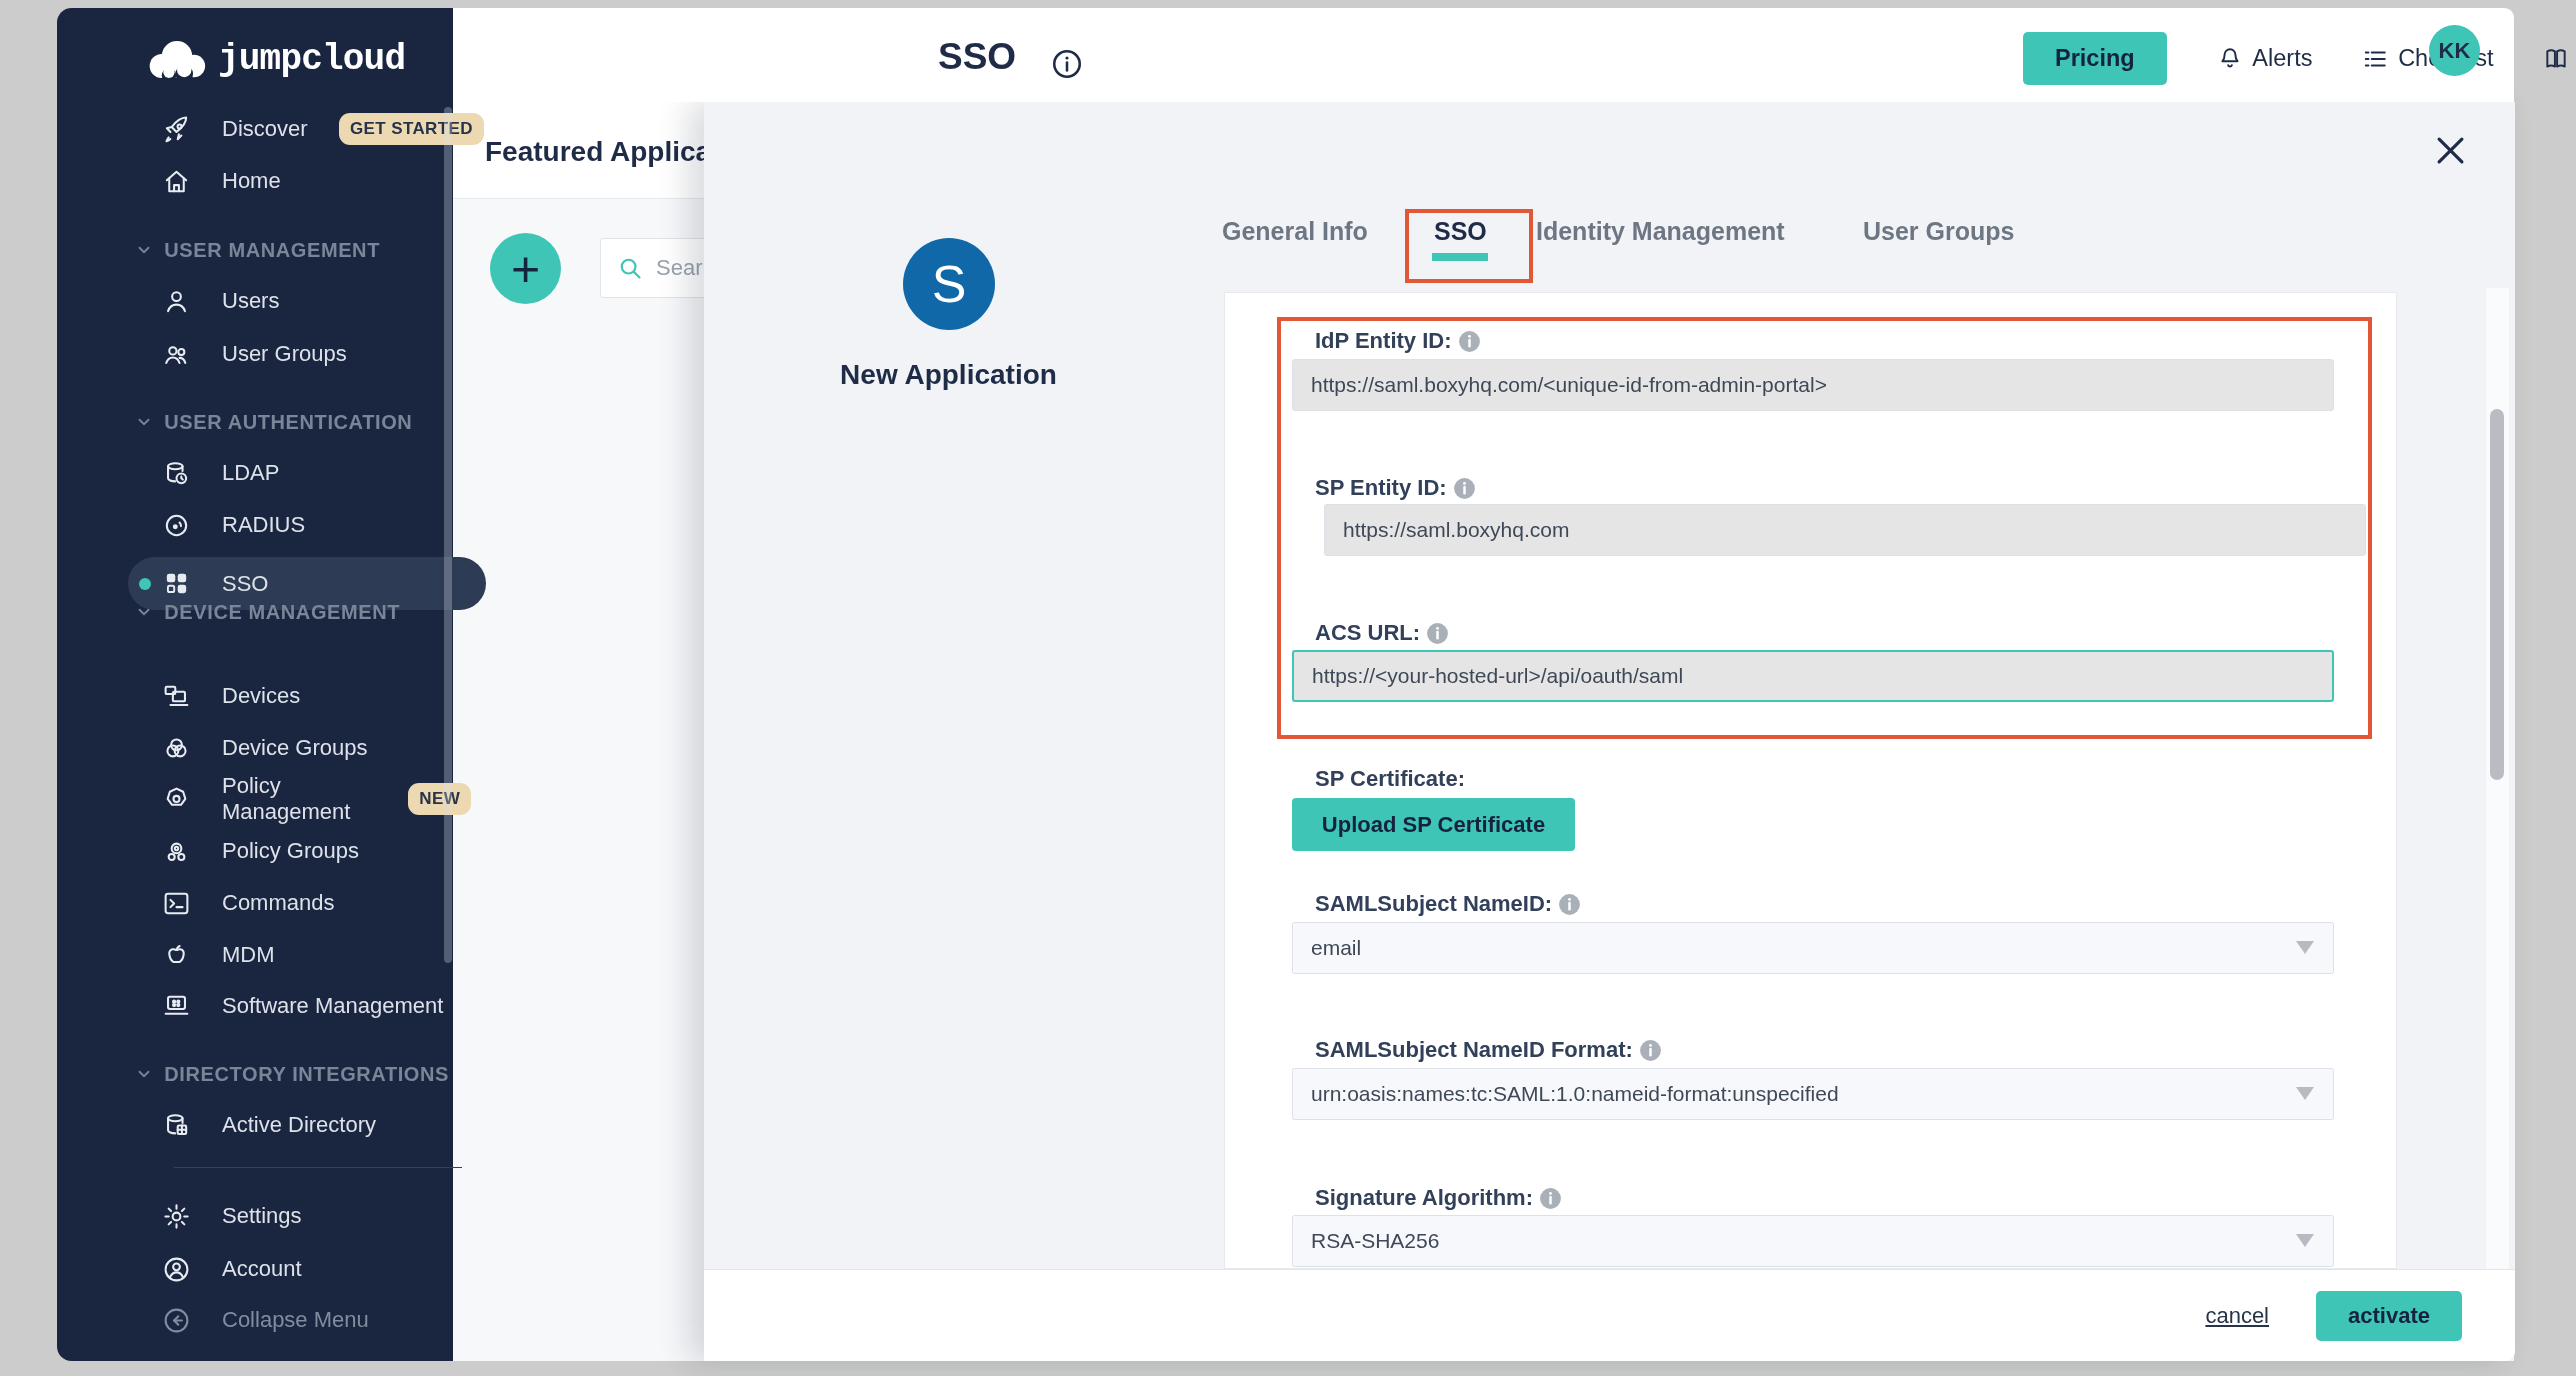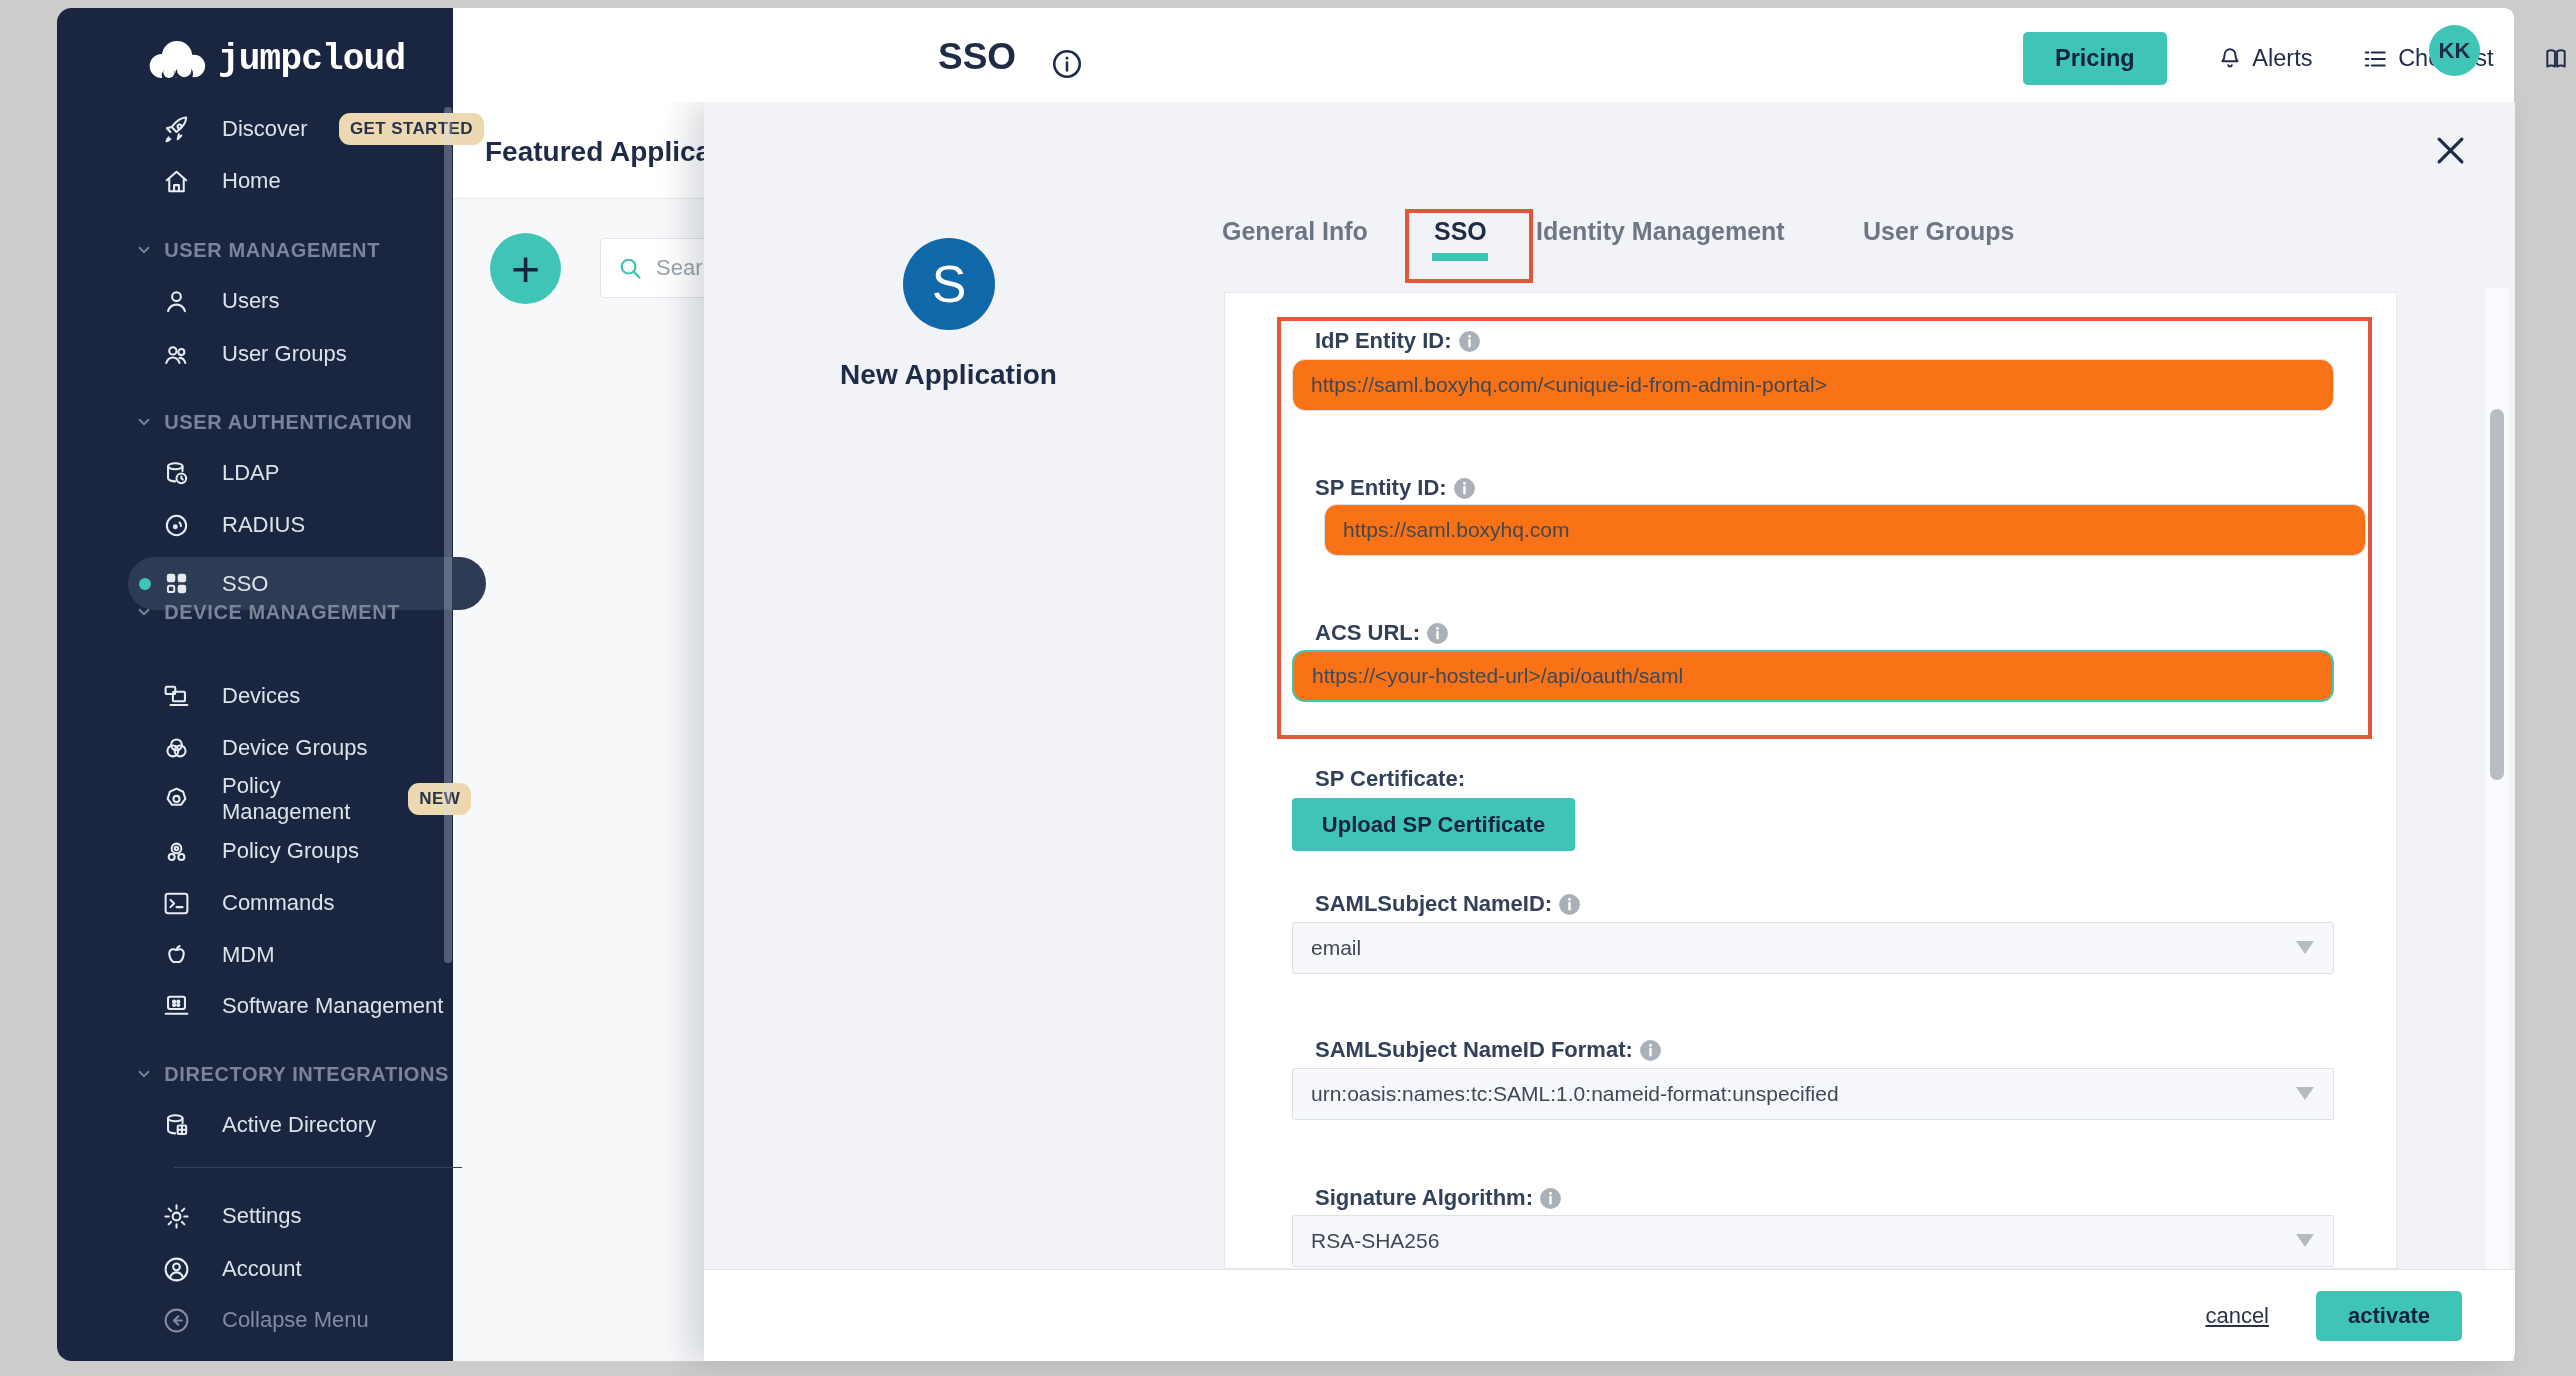--- a/index.html
+++ b/index.html
@@ -74,22 +74,22 @@
   .tab-annotation { position:absolute; left:701px; top:107px; width:128px; height:74px;
     border:4px solid #e25836; pointer-events:none; }
 
   .form-panel { position:absolute; left:520px; top:190px; width:1173px; height:977px; background:#ffffff;
     border:0.8px solid #e6e9ed; }
   .field-annotation { position:absolute; left:52px; top:24px; width:1095px; height:422px;
     border:4px solid #e25836; pointer-events:none; }
   .label-row { position:absolute; left:67px; display:flex; align-items:center; gap:5px;margin-left:23px; }
   .label-row .lbl { font-size:22px; font-weight:700; color:#32405a; }
   .label-row .info { width:25px; height:25px; }
-  .text-input { position:absolute; left:67px; width:1042px; height:52px; background:#f97316;
-    border:1.6px solid #dde1e7; border-radius:13px; font-size:21px; color:#3e4857; padding:0 18px;
+  .text-input { position:absolute; left:67px; width:1042px; height:52px; background:#e5e5e5;
+    border:1.6px solid #dde1e7; border-radius:3px; font-size:21px; color:#3e4857; padding:0 18px;
     font-family:"Liberation Sans", sans-serif; outline:none; }
   .text-input.focused { border:2.4px solid #3fc5b5; }
   .upload-btn { position:absolute; left:67px; top:505px; width:283px; height:53px; background:#3fc5b5;
     border:none; border-radius:4px; font-size:22px; font-weight:700; color:#15233f; cursor:pointer;
     font-family:"Liberation Sans", sans-serif; }
   .select-box { position:absolute; left:67px; width:1042px; height:52px; background:#f7f8fb;
     border:1.6px solid #dde1e7; border-radius:2.4px; display:flex; align-items:center; padding:0 18px;
     font-size:21px; color:#3e4857; cursor:pointer; }
   .select-box .caret { position:absolute; right:19.4px; top:18px; width:0; height:0;
     border-left:9px solid transparent; border-right:9px solid transparent; border-top:13.8px solid #b7bbc1; }

